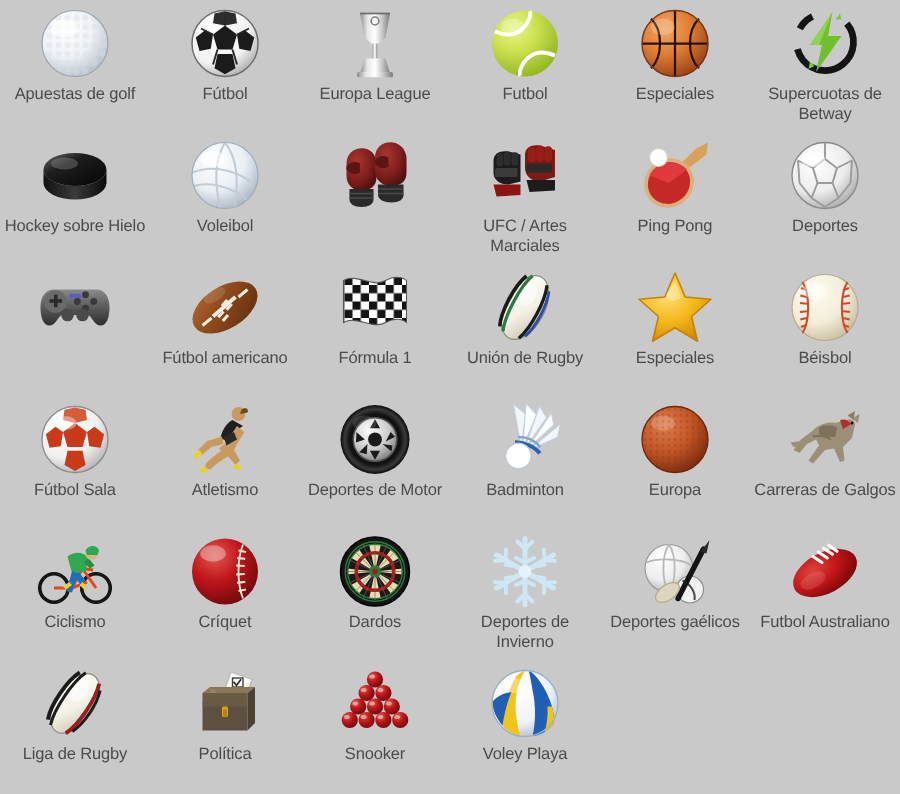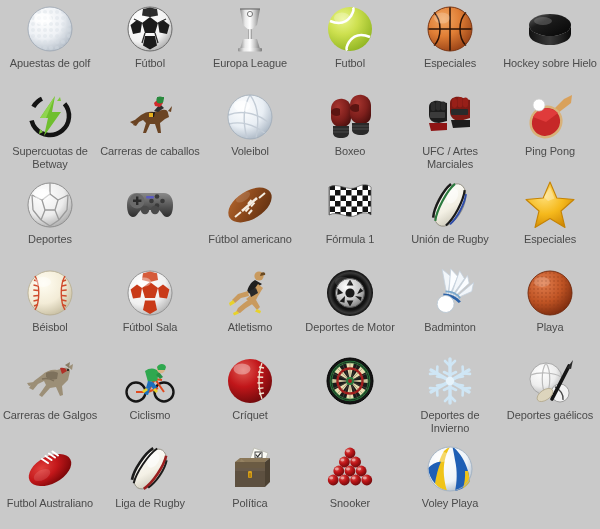--- a/index.html
+++ b/index.html
@@ -153,20 +153,32 @@
           </g>
 <circle cx="26" cy="26" r="22" fill="none" stroke="#7a3512" stroke-width="1"></circle>
 <ellipse cx="18" cy="15" rx="8" ry="5.5" fill="#ffffff" opacity="0.2"></ellipse>
         </svg>
       </div>
       <div class="sport-label">Especiales</div>
     </div>
     <div class="sport-item">
       <div class="sport-icon">
         <svg width="52" height="52" viewBox="0 0 52 52">
+<circle cx="26" cy="25" r="19" fill="none" stroke="#141414" stroke-width="4.5" stroke-dasharray="68 14 12 26" transform="rotate(-40 26 25)"></circle>
+<path d="M36 6 L33 10 L37 10 Z" fill="#7dc83c"></path>
+<path d="M15 43 L19 41 L16 38 Z" fill="#7dc83c"></path>
+<path d="M31 5 L16 27 L24 27 L20 45 L37 21 L28 21 Z" fill="#6fbf2e"></path>
+<path d="M31 5 L16 27 L22 27 Z" fill="#8fd44f"></path>
+        </svg>
+      </div>
+      <div class="sport-label">Supercuotas de Betway</div>
+    </div>
+    <div class="sport-item">
+      <div class="sport-icon">
+        <svg width="52" height="52" viewBox="0 0 52 52">
 <defs>
             <linearGradient id="pk" x1="0" y1="0" x2="1" y2="1">
 <stop offset="0%" stop-color="#6a6a6a"></stop>
               <stop offset="35%" stop-color="#1d1d1d"></stop>
 <stop offset="100%" stop-color="#050505"></stop>
             </linearGradient>
 <linearGradient id="pk2" x1="0" y1="0" x2="1" y2="0">
 <stop offset="0%" stop-color="#111"></stop>
               <stop offset="50%" stop-color="#3a3a3a"></stop>
 <stop offset="100%" stop-color="#0a0a0a"></stop>
@@ -175,48 +187,20 @@
 <path d="M5 22 A21 11 0 0 0 47 22 L47 31 A21 11 0 0 1 5 31 Z" fill="url(#pk2)"></path>
 <ellipse cx="26" cy="22" rx="21" ry="11" fill="url(#pk)"></ellipse>
 <ellipse cx="19" cy="18" rx="9" ry="4" fill="#9a9a9a" opacity="0.35"></ellipse>
         </svg>
       </div>
       <div class="sport-label">Hockey sobre Hielo</div>
     </div>
     <div class="sport-item">
       <div class="sport-icon">
         <svg width="52" height="52" viewBox="0 0 52 52">
-<circle cx="26" cy="25" r="19" fill="none" stroke="#141414" stroke-width="4.5" stroke-dasharray="68 14 12 26" transform="rotate(-40 26 25)"></circle>
-<path d="M36 6 L33 10 L37 10 Z" fill="#7dc83c"></path>
-<path d="M15 43 L19 41 L16 38 Z" fill="#7dc83c"></path>
-<path d="M31 5 L16 27 L24 27 L20 45 L37 21 L28 21 Z" fill="#6fbf2e"></path>
-<path d="M31 5 L16 27 L22 27 Z" fill="#8fd44f"></path>
-        </svg>
-      </div>
-      <div class="sport-label">Supercuotas de Betway</div>
-    </div>
-    <div class="sport-item">
-      <div class="sport-icon">
-        <svg width="52" height="52" viewBox="0 0 52 52">
-<path d="M44 22 C44 19 41 18 38 19 L30 21 C26 20 21 21 17 24 L12 28 L9 34 L12 35 L15 31 L19 29 L22 32 L19 42 L22 42 L26 33 L31 33 L34 42 L37 42 L36 32 L41 28 L45 26 Z" fill="#6b4423"></path>
-<path d="M13 28 L6 31 L9 33 L14 31 Z" fill="#6b4423"></path>
-<path d="M44 20 L48 15 L47 21 Z" fill="#6b4423"></path>
-<path d="M30 20 L36 13 L40 17 L34 21 Z" fill="#2f2f2f"></path>
-<path d="M30 12 C33 8 38 8 39 12 L36 16 L31 15 Z" fill="#d22b2b"></path>
-<circle cx="36" cy="9" r="3.6" fill="#2a8a3e"></circle>
-<path d="M33 6 L40 6 L40 8.5 L33 8.5 Z" fill="#2a8a3e"></path>
-<path d="M25 22 L31 21 L30 26 L25 26 Z" fill="#1a1a1a"></path>
-<rect x="25" y="22" width="4" height="4" fill="#e8b11f"></rect>
-        </svg>
-      </div>
-      <div class="sport-label">Carreras de caballos</div>
-    </div>
-    <div class="sport-item">
-      <div class="sport-icon">
-        <svg width="52" height="52" viewBox="0 0 52 52">
 <defs>
             <radialGradient id="vb" cx="35%" cy="28%" r="76%">
 <stop offset="0%" stop-color="#ffffff"></stop>
               <stop offset="60%" stop-color="#e8eef4"></stop>
 <stop offset="100%" stop-color="#adb9c6"></stop>
             </radialGradient>
           </defs>
 <circle cx="26" cy="26" r="22" fill="url(#vb)"></circle>
 <g fill="none" stroke="#c3ccd6" stroke-width="1.4">
 <path d="M26 4 C20 14 18 28 23 47.5"></path>
@@ -247,21 +231,20 @@
 <path d="M8 36 L24 36 M8 39 L24 39" stroke="#4a4a4a" stroke-width="1"></path>
           </g>
 <g transform="translate(20,0)">
 <path d="M6 14 C6 7 12 3 18 4 C24 5 27 10 27 15 L27 24 C27 30 23 33 17 33 C11 33 6 29 6 23 Z" fill="url(#bx)"></path>
 <path d="M6 16 C8 13 12 12 15 14 L15 20 C12 22 8 21 6 18 Z" fill="#5c1512"></path>
 <path d="M8 32 L25 32 L25 39 C25 42 22 44 17 44 C12 44 8 42 8 39 Z" fill="#2a2a2a"></path>
 <path d="M8 35 L25 35 M8 38 L25 38" stroke="#4a4a4a" stroke-width="1"></path>
           </g>
         </svg>
       </div>
-      <div class="sport-label">Boxeo</div>
     </div>
     <div class="sport-item">
       <div class="sport-icon">
         <svg width="52" height="52" viewBox="0 0 52 52">
 <g transform="translate(1,4)">
 <path d="M4 12 C4 7 9 5 14 6 L22 8 L22 26 L14 28 C8 28 4 25 4 20 Z" fill="#1c1c1c"></path>
 <rect x="6" y="7" width="4.5" height="9" rx="2" fill="#2d2d2d"></rect>
 <rect x="11" y="6" width="4.5" height="9.5" rx="2" fill="#2d2d2d"></rect>
 <rect x="16" y="6.5" width="4.5" height="9" rx="2" fill="#2d2d2d"></rect>
 <path d="M4 28 L22 28 L22 35 L6 36 Z" fill="#8e1414"></path>
@@ -549,21 +532,21 @@
 <pattern id="gr" width="4" height="4" patternUnits="userSpaceOnUse">
 <circle cx="2" cy="2" r="1" fill="#8c3a14" opacity="0.35"></circle>
             </pattern>
           </defs>
 <circle cx="26" cy="26" r="22" fill="url(#bd)"></circle>
 <circle cx="26" cy="26" r="22" fill="url(#gr)"></circle>
 <circle cx="26" cy="26" r="22" fill="none" stroke="#6e2609" stroke-width="0.9"></circle>
 <ellipse cx="18" cy="15" rx="8" ry="5" fill="#ffffff" opacity="0.18"></ellipse>
         </svg>
       </div>
-      <div class="sport-label">Playa</div>
+      <div class="sport-label">Europa</div>
     </div>
     <div class="sport-item">
       <div class="sport-icon">
         <svg width="52" height="52" viewBox="0 0 52 52">
 <path d="M46 16 C46 13 43 12 40 13 L33 15 C28 14 22 16 18 20 L10 26 L5 33 L9 35 L14 29 L20 26 L22 30 L15 40 L18 42 L26 33 L32 32 L36 41 L39 40 L38 31 L44 25 Z" fill="#9c8f77"></path>
 <path d="M44 12 L49 9 L48 15 Z" fill="#9c8f77"></path>
 <path d="M41 10 L46 7 L45 13 Z" fill="#8a7d66"></path>
 <path d="M10 27 L3 28 L5 31 L11 30 Z" fill="#9c8f77"></path>
 <path d="M22 18 C26 16 31 16 34 18 L33 24 C29 25 24 24 22 22 Z" fill="#7d715c"></path>
 <path d="M36 13 C39 12 42 13 43 16 L38 19 Z" fill="#b03028"></path>
@@ -647,20 +630,21 @@
 <path d="M18 8 L34 44"></path>
             <path d="M34 8 L18 44"></path>
 <path d="M8 18 L44 34"></path>
             <path d="M8 34 L44 18"></path>
           </g>
 <circle cx="26" cy="26" r="4" fill="#2b7d3f"></circle>
 <circle cx="26" cy="26" r="1.9" fill="#a31b1b"></circle>
 <circle cx="26" cy="26" r="23" fill="none" stroke="#000" stroke-width="1"></circle>
         </svg>
       </div>
+      <div class="sport-label">Dardos</div>
     </div>
     <div class="sport-item">
       <div class="sport-icon">
         <svg width="52" height="52" viewBox="0 0 52 52">
 <g stroke="#cfe6f5" stroke-width="3.4" stroke-linecap="round" fill="none">
 <g>
 <path d="M26 4 V48"></path>
               <path d="M7 15 L45 37"></path>
               <path d="M45 15 L7 37"></path>
 </g>

